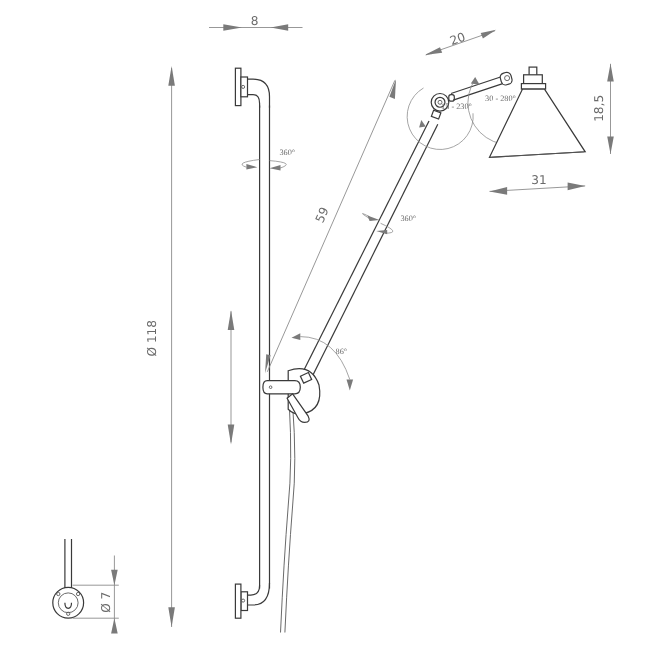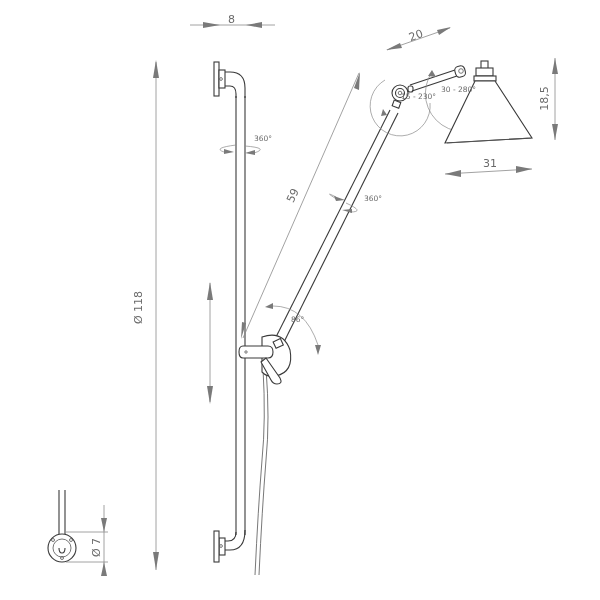--- a/index.html
+++ b/index.html
@@ -7,21 +7,21 @@
   #canvas { position: relative; width: 600px; height: 600px; background: #ffffff; }
   svg { position: absolute; left: 0; top: 0; }
   .dim { stroke: #8a8a8a; stroke-width: 0.8; fill: none; }
   .arrow { fill: #7a7a7a; stroke: none; }
   .part { stroke: #3a3a3a; stroke-width: 1.1; fill: #ffffff; }
   .partline { stroke: #3a3a3a; stroke-width: 1.1; fill: none; }
   .thin { stroke: #555; stroke-width: 0.8; fill: none; }
   .rot { stroke: #8a8a8a; stroke-width: 0.7; fill: none; }
   .label { position: absolute; color: #6a6a6a; font-family: "DejaVu Sans", sans-serif; white-space: nowrap; line-height: 1; }
   .lbl-big { font-size: 11px; }
-  .lbl-small { font-size: 7.5px; }
+  .lbl-small { font-size: 7.5px; font-family: Liberation Serif, serif; }
 </style>
 </head>
 <body>
 
 <div id="canvas">
 <svg width="600" height="600" viewBox="0 0 600 600">
 
   <g>
     <line class="dim" x1="190" y1="25" x2="275" y2="25"></line>
     <polygon class="arrow" points="203,22 220,25 203,28"></polygon>
@@ -187,18 +187,18 @@
 <span class="label lbl-big" style="left:532px; top:93px; transform:rotate(-90deg);">18,5</span>
 
 <span class="label lbl-big" style="left:483px; top:158px;">31</span>
 
 <span class="label lbl-big" style="left:87px; top:542px; transform:rotate(-90deg);">Ø 7</span>
 
 <span class="label lbl-small" style="left:254px; top:135px;">360°</span>
 
 <span class="label lbl-small" style="left:364px; top:195px;">360°</span>
 
-<span class="label lbl-small" style="left:291px; top:316px;">86°</span>
+<span class="label lbl-small" style="left:305px; top:316px;">86°</span>
 
 <span class="label lbl-small" style="left:401px; top:93px;">15 - 230°</span>
 
 <span class="label lbl-small" style="left:441px; top:86px;">30 - 280°</span>
 </div>
 
 </body></html>

